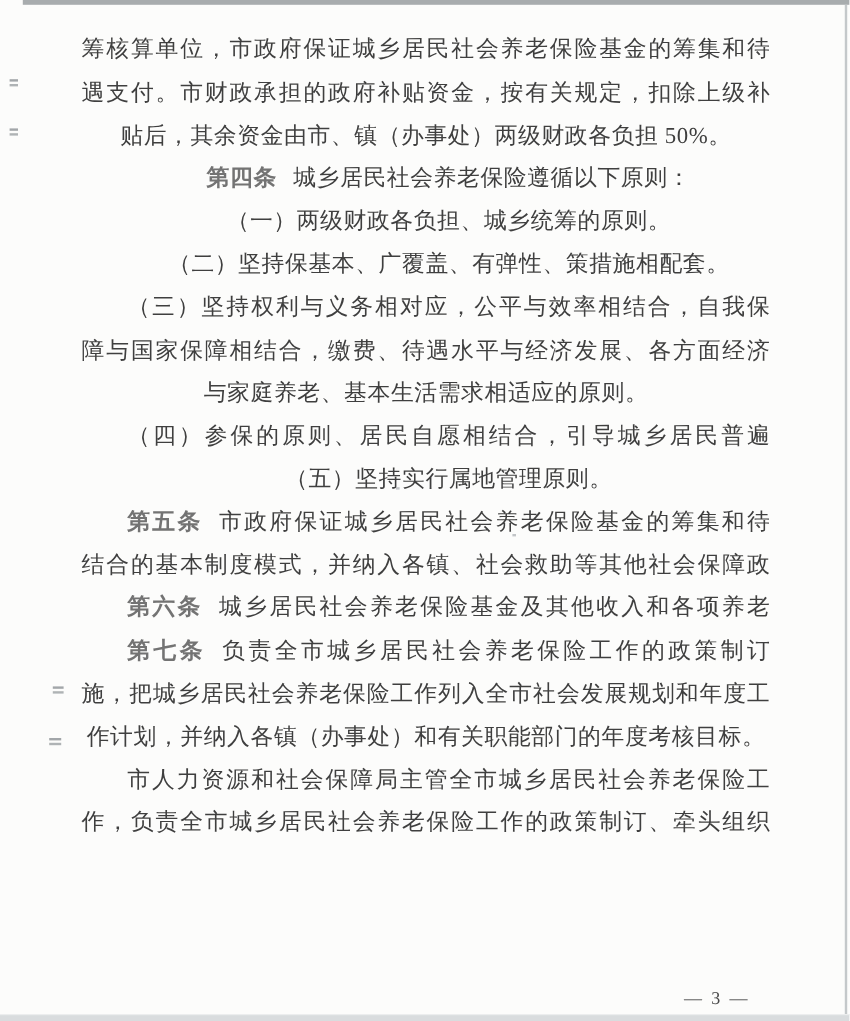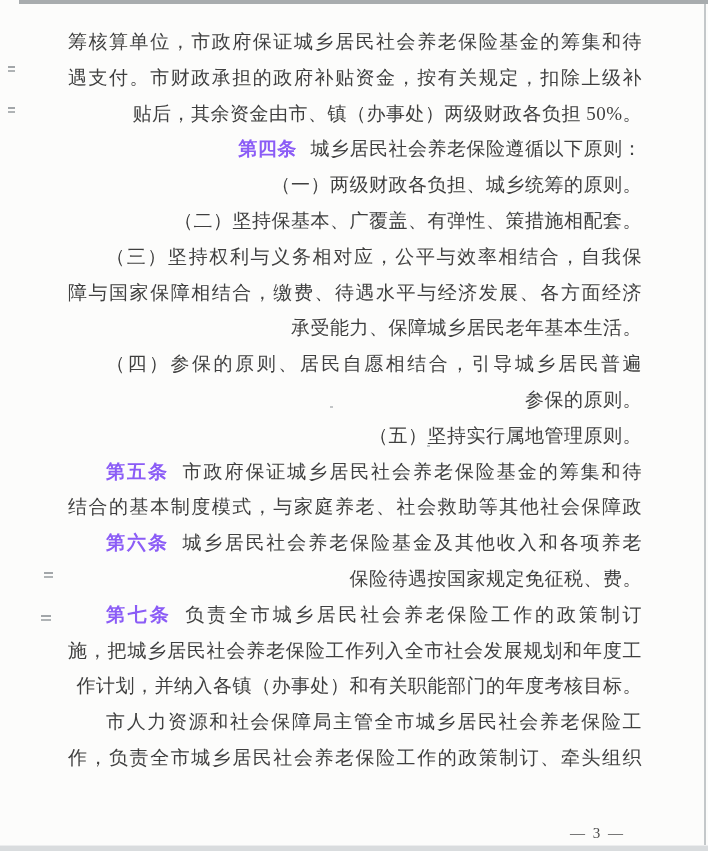--- a/index.html
+++ b/index.html
@@ -63,33 +63,33 @@
     position: absolute;
     left: 68px; top: 24px;
     width: 574px;
     font-size: 19px;
     color: #3f3f3f;
     letter-spacing: 0.5px;
   }
   .line {
     height: 35.8px;
     line-height: 35.8px;
-    text-align: right;
+    text-align: center;
     overflow: visible;
   }
   .line.full {
     text-align: justify;
     text-align-last: justify;
   }
   .line.indent {
     text-indent: 2em;
   }
   .lead {
     font-weight: 700;
-    color: #8b5cf6;
+    color: #737373;
     margin-right: 0.72em;
   }
   .page-number {
     position: absolute;
     left: 570px; top: 825px;
     font-size: 15px;
     color: #4a4a4a;
     letter-spacing: 2px;
     white-space: nowrap;
   }
@@ -112,28 +112,26 @@
 
   <div class="text-block">
       <div class="line full"><span>筹核算单位，市政府保证城乡居民社会养老保险基金的筹集和待</span></div>
       <div class="line full"><span>遇支付。市财政承担的政府补贴资金，按有关规定，扣除上级补</span></div>
       <div class="line"><span>贴后，其余资金由市、镇（办事处）两级财政各负担 50%。</span></div>
       <div class="line indent"><span class="lead">第四条</span><span>城乡居民社会养老保险遵循以下原则：</span></div>
       <div class="line indent"><span>（一）两级财政各负担、城乡统筹的原则。</span></div>
       <div class="line indent"><span>（二）坚持保基本、广覆盖、有弹性、策措施相配套。</span></div>
       <div class="line indent full"><span>（三）坚持权利与义务相对应，公平与效率相结合，自我保</span></div>
       <div class="line full"><span>障与国家保障相结合，缴费、待遇水平与经济发展、各方面经济</span></div>
-      <div class="line"><span>承受能力、保障城乡居民老年基本生活。</span></div>
+      <div class="line"><span>与家庭养老、基本生活需求相适应的原则。</span></div>
       <div class="line indent full"><span>（四）参保的原则、居民自愿相结合，引导城乡居民普遍</span></div>
-      <div class="line"><span>参保的原则。</span></div>
       <div class="line indent"><span>（五）坚持实行属地管理原则。</span></div>
       <div class="line indent full"><span class="lead">第五条</span><span>市政府保证城乡居民社会养老保险基金的筹集和待</span></div>
-      <div class="line full"><span>结合的基本制度模式，与家庭养老、社会救助等其他社会保障政</span></div>
+      <div class="line full"><span>结合的基本制度模式，并纳入各镇、社会救助等其他社会保障政</span></div>
       <div class="line indent full"><span class="lead">第六条</span><span>城乡居民社会养老保险基金及其他收入和各项养老</span></div>
-      <div class="line"><span>保险待遇按国家规定免征税、费。</span></div>
       <div class="line indent full"><span class="lead">第七条</span><span>负责全市城乡居民社会养老保险工作的政策制订</span></div>
       <div class="line full"><span>施，把城乡居民社会养老保险工作列入全市社会发展规划和年度工</span></div>
       <div class="line"><span>作计划，并纳入各镇（办事处）和有关职能部门的年度考核目标。</span></div>
       <div class="line indent full"><span>市人力资源和社会保障局主管全市城乡居民社会养老保险工</span></div>
       <div class="line full"><span>作，负责全市城乡居民社会养老保险工作的政策制订、牵头组织</span></div>
     </div>
 
   <div class="page-number">— 3 —</div>
 
 </div>

